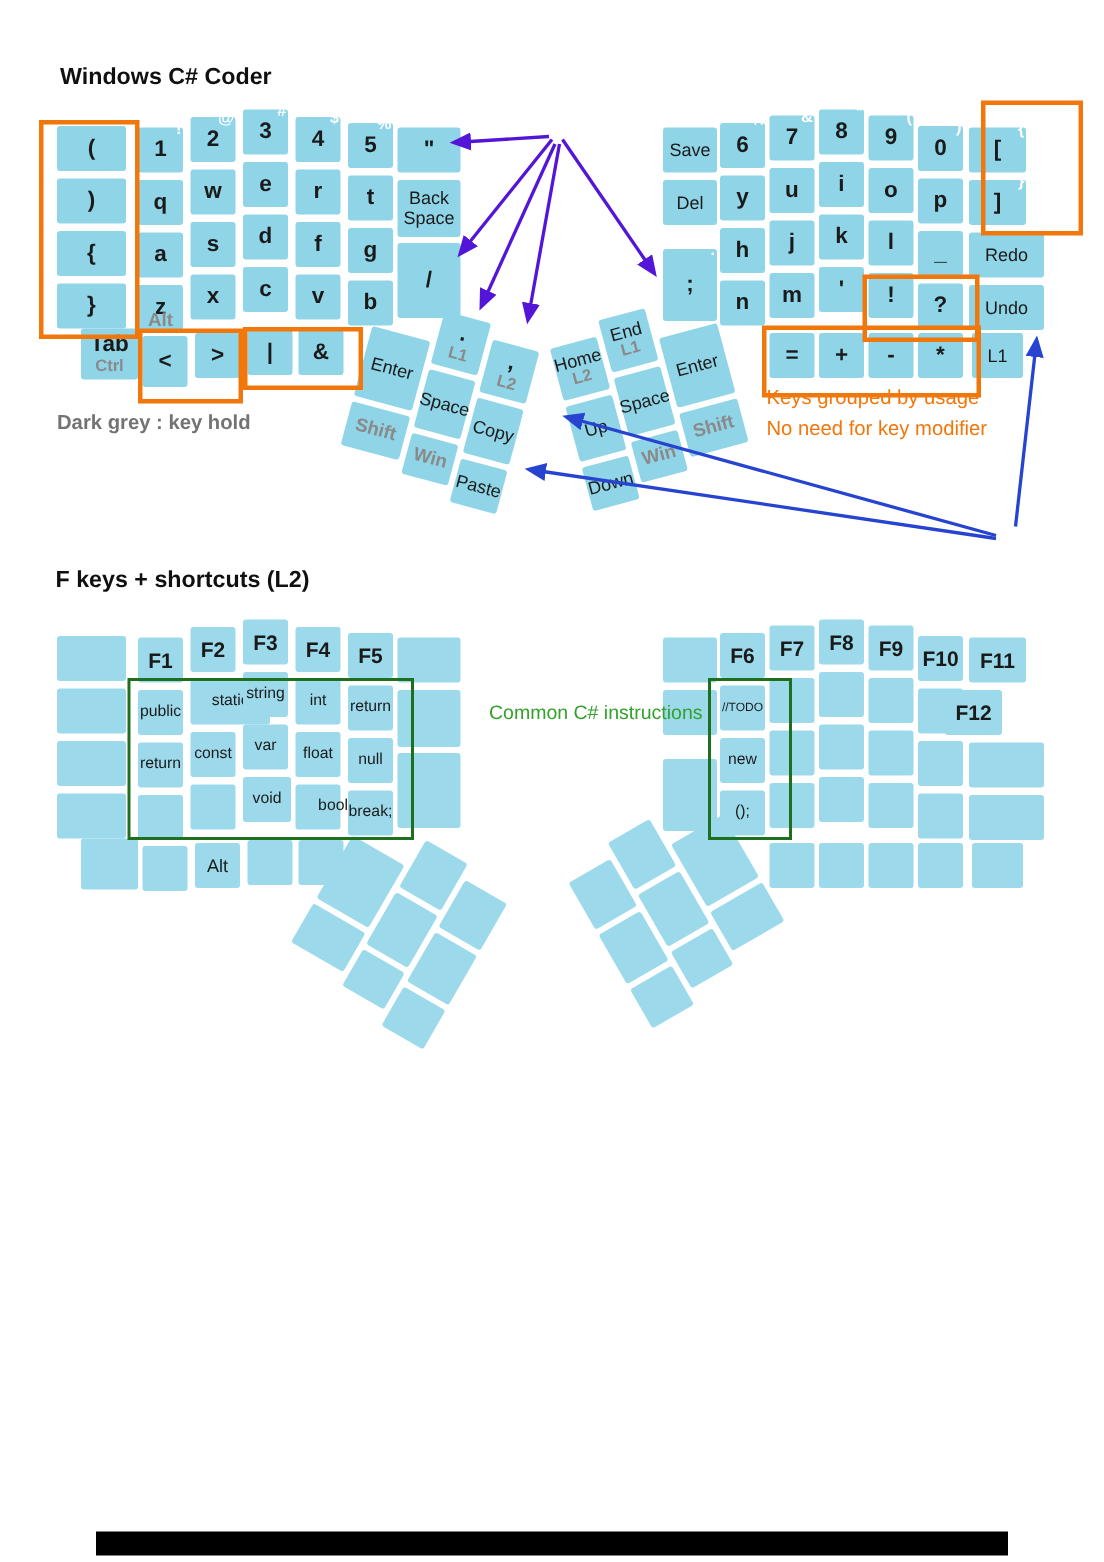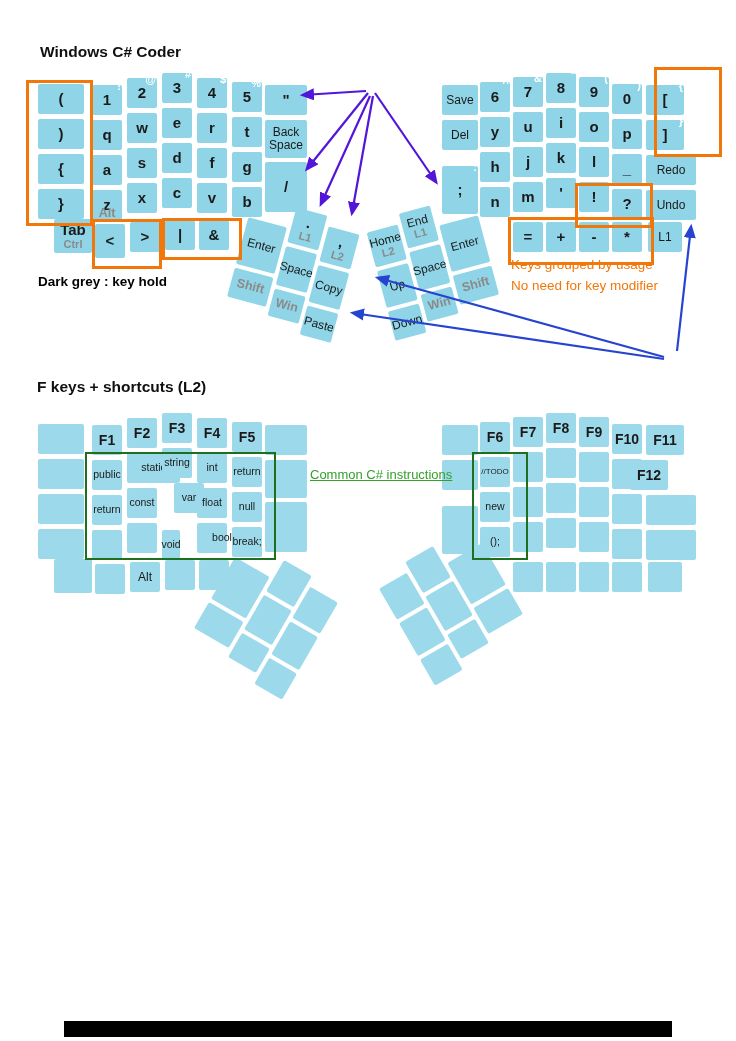--- a/index.html
+++ b/index.html
@@ -18,21 +18,21 @@
   .tiny>.kt{font-size:8px;}
   .fkey>.kt{font-weight:700;font-size:14px;}
   .hold>.kt{font-weight:700;font-size:12.5px;color:#8a8a8a;}
   .ks{font-weight:700;font-size:11px;color:#8a8a8a;line-height:1;margin-top:1px;}
   .kp{position:absolute;top:-4px;right:1px;font-weight:700;font-size:11px;color:#ffffff;z-index:2;}
   .anno{position:absolute;white-space:nowrap;z-index:4;}
   .title{font-weight:700;font-size:15.5px;color:#101010;}
   .purple{color:#5315d8;font-size:14px;}
   .orange-t{color:#f2770b;font-size:13.5px;}
   .blue-t{color:#2644d0;font-size:14px;}
-  .grey-t{color:#000000;font-weight:700;font-size:13.5px;}
+  .grey-t{color:#737373;font-weight:700;font-size:13.5px;}
   .green-t{color:#33a12a;font-size:13px;}
   .alt-free{position:absolute;left:92px;top:206px;width:30px;text-align:center;
             color:#8a8a8a;font-weight:700;font-size:12.5px;z-index:2;}
   .hl{position:absolute;border:3px solid #f2770b;background:transparent;z-index:5;pointer-events:none;}
   .hlg{position:absolute;border:2.5px solid #1e701e;background:transparent;z-index:5;pointer-events:none;}
   #arrows{position:absolute;left:0;top:0;z-index:6;pointer-events:none;}
   .footerbar{position:absolute;left:64px;top:1021px;width:608px;height:16px;background:#000;z-index:3;}
 </style>
 </head>
 <body>
@@ -43,21 +43,21 @@
 
 
   <div class="anno orange-t" style="left:511px;top:257px;">Keys grouped by usage</div>
   <div class="anno orange-t" style="left:511px;top:278px;">No need for key modifier</div>
 
 
   <div class="anno grey-t" style="left:38px;top:274px;">Dark grey : key hold</div>
 
   <div class="anno title" style="left:37px;top:378px;">F keys + shortcuts (L2)</div>
 
-  <div class="anno green-t" style="left:310px;top:467px;text-decoration:underline;">Common C# instructions</div>
+  <div class="anno green-t" style="left:326px;top:467px;">Common C# instructions</div>
 
   <div class="alt-free">Alt</div>
 
   <div class="board" id="boards-root">
       <div class="board">
         <div class="key letter" style="left: 38px; top: 84px; width: 46px; height: 30px;">
           <span class="kt">(</span>
         </div>
         <div class="key letter" style="left: 38px; top: 119px; width: 46px; height: 30px;">
           <span class="kt">)</span>
@@ -357,24 +357,24 @@
         </div>
         <div class="key letter" style="left: 127px; top: 523px; width: 30px; height: 30px;">
           <span class="kt"></span>
         </div>
         <div class="key fkey" style="left: 162px; top: 413px; width: 30px; height: 30px;">
           <span class="kt">F3</span>
         </div>
         <div class="key word" style="left: 162px; top: 448px; width: 30px; height: 30px;">
           <span class="kt">string</span>
         </div>
-        <div class="key word" style="left: 174px; top: 483px; width: 30px; height: 30px;">
+        <div class="key word" style="left: 162px; top: 483px; width: 30px; height: 30px;">
           <span class="kt">var</span>
         </div>
-        <div class="key word" style="left: 162px; top: 530px; width: 18px; height: 30px;">
+        <div class="key word" style="left: 162px; top: 518px; width: 32px; height: 30px;">
           <span class="kt">void</span>
         </div>
         <div class="key fkey" style="left: 197px; top: 418px; width: 30px; height: 30px;">
           <span class="kt">F4</span>
         </div>
         <div class="key word" style="left: 197px; top: 453px; width: 30px; height: 30px;">
           <span class="kt">int</span>
         </div>
         <div class="key word" style="left: 197px; top: 488px; width: 30px; height: 30px;">
           <span class="kt">float</span>

